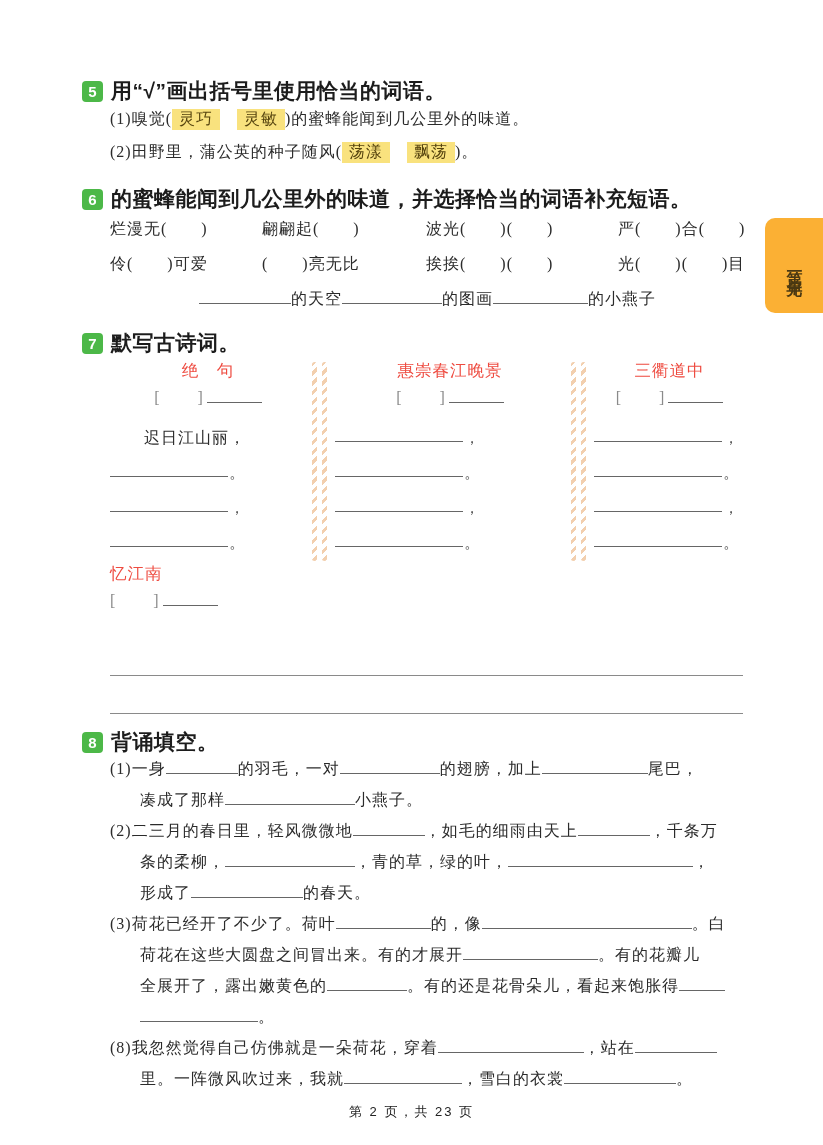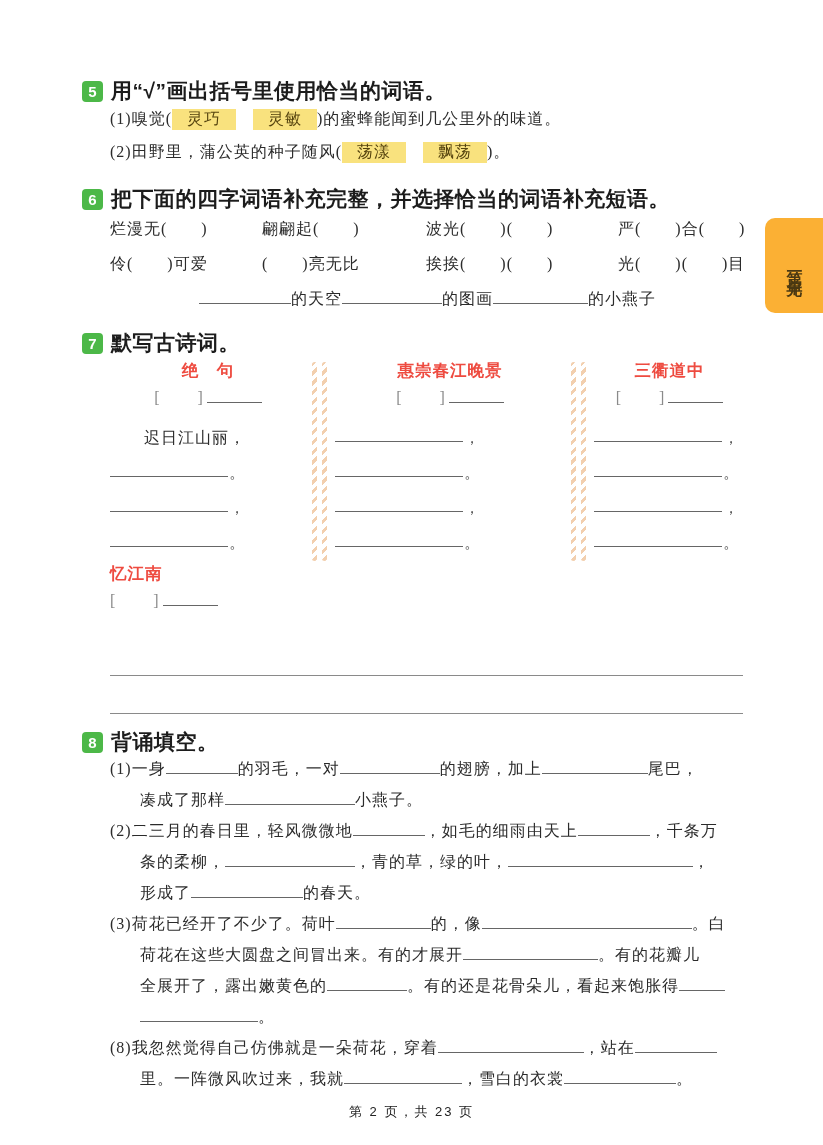--- a/index.html
+++ b/index.html
@@ -40,33 +40,33 @@
   }
   .sec-title{
     font-family:"Liberation Sans","DejaVu Sans",sans-serif;
     font-weight:bold;font-size:21px;color:#1c1c1c;letter-spacing:0.5px;
   }
   .sec-body{margin-left:28px;font-size:16px;letter-spacing:1px;}
   
   .line{height:33px;display:flex;align-items:baseline;white-space:nowrap;}
   .line.cont{padding-left:30px;}
   .blank{display:inline-block;height:5px;border-bottom:1px solid var(--blank);flex:none;}
-  .hl-word{background:var(--hl-bg);color:var(--hl-fg);padding:0 15px;}
+  .hl-word{background:var(--hl-bg);color:var(--hl-fg);padding:0 7px;}
   
   .grid-row{display:grid;grid-template-columns:152px 164px 192px auto;height:35px;align-items:baseline;white-space:nowrap;}
   .phrase-row{display:flex;justify-content:center;align-items:baseline;height:32px;margin-top:0;}
   .phrase{display:flex;align-items:baseline;}
   
   .poems-row{display:flex;margin-top:4px;}
   .poem-col{display:flex;flex-direction:column;}
   .poem-col.c1{width:196px;}
   .poem-col.c2{width:230px;}
   .poem-col.c3{flex:1;}
   .poem-title{
-    text-align:center;color:var(--title-red);font-weight:bold;
+    text-align:center;color:var(--title-red);font-weight:normal;
     font-family:"Liberation Sans","DejaVu Sans",sans-serif;
     font-size:16.5px;height:24px;letter-spacing:1px;
   }
   .author-line{display:flex;justify-content:center;align-items:baseline;height:33px;margin-top:4px;}
   .bracket{color:#8a8a8a;letter-spacing:2px;}
   .author-line .blank{width:55px;margin-left:2px;}
   .pline{display:flex;align-items:center;height:35px;white-space:nowrap;}
   .pline .text-run{margin-left:34px;}
   .pline .blank{height:6px;}
   .punct{color:#555;margin-left:1px;}
@@ -126,21 +126,21 @@
             <span class="hl-word">飘荡</span>
             <span class="text-run">)。</span>
           </div>
         </div>
       </div>
   </section>
 
   <section class="sec s6">
     <div class="sec-head">
       <span class="badge">6</span>
-      <span class="sec-title">把下面的四字词语补充完整，并选择恰当的词语补充短语。</span>
+      <span class="sec-title">的蜜蜂能闻到几公里外的味道，并选择恰当的词语补充短语。</span>
     </div>
     <div class="sec-body">
         <div class="grid-row">
           <div class="grid-cell">烂漫无(　　)</div>
           <div class="grid-cell">翩翩起(　　)</div>
           <div class="grid-cell">波光(　　)(　　)</div>
           <div class="grid-cell">严(　　)合(　　)</div>
         </div>
         <div class="grid-row">
           <div class="grid-cell">伶(　　)可爱</div>

